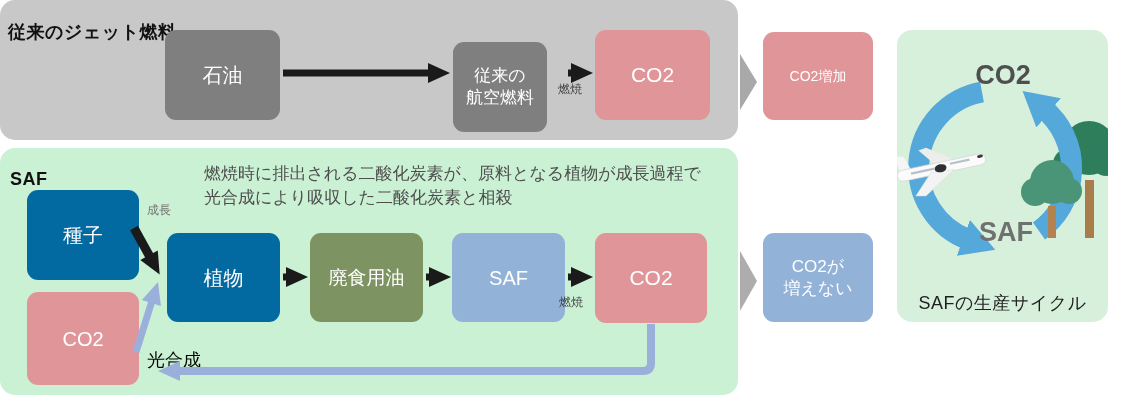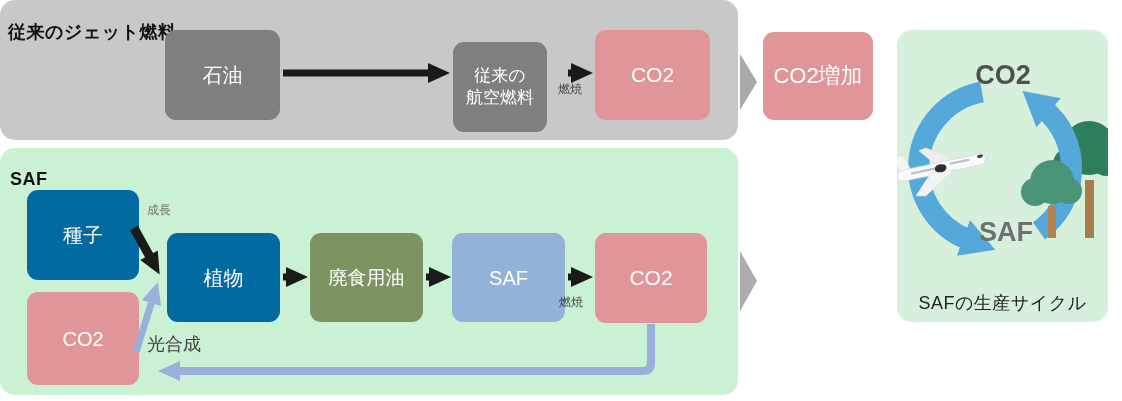--- a/index.html
+++ b/index.html
@@ -7,25 +7,25 @@
           font-family:"Liberation Sans",sans-serif;overflow:hidden;}
   .abs{position:absolute;}
   .panel{position:absolute;border-radius:15px;}
   .panel-top{left:0;top:0;width:738px;height:140px;background:#c8c8c8;}
   .panel-saf{left:0;top:148px;width:738px;height:247px;background:#cbf1d4;}
   .panel-cycle{left:897px;top:30px;width:211px;height:292px;background:#d7f0db;}
   .sec-title{position:absolute;font-size:18px;font-weight:bold;color:#111;letter-spacing:.5px;}
   .sec-note{position:absolute;font-size:17px;color:#4e4e4e;line-height:23.5px;white-space:nowrap;}
   .box{position:absolute;border-radius:11px;color:#fff;display:flex;flex-direction:column;
        align-items:center;justify-content:center;text-align:center;line-height:22px;}
-  .f20{font-size:20px;} .f19{font-size:19px;} .f21{font-size:21px;} .f18{font-size:22px;} .f17{font-size:17px;}
+  .f20{font-size:20px;} .f19{font-size:19px;} .f21{font-size:21px;} .f18{font-size:14px;} .f17{font-size:17px;}
   .gray{background:#7f7f7f;} .pink{background:#e09598;} .sage{background:#0369a1;}
   .olive{background:#7e9362;} .blue{background:#92b2d7;}
   .lbl{position:absolute;font-size:12px;color:#3d3d3d;white-space:nowrap;}
-  .lbl-photo{position:absolute;font-size:18px;color:#404040;white-space:nowrap;}
+  .lbl-photo{position:absolute;font-size:18px;color:#000000;white-space:nowrap;margin-top:16px;}
   .overlay{position:absolute;left:0;top:0;pointer-events:none;}
   .cyc-co2{position:absolute;left:63px;top:30px;width:86px;text-align:center;
            font-size:27px;font-weight:bold;color:#4f4f4f;}
   .cyc-saf{position:absolute;left:66px;top:187px;width:86px;text-align:center;
            font-size:27px;font-weight:bold;color:#707070;}
   .cyc-caption{position:absolute;left:0;top:261px;width:100%;text-align:center;
            font-size:18px;font-weight:normal;color:#1f1f1f;letter-spacing:.5px;}
 </style>
 </head>
 <body>
@@ -57,20 +57,24 @@
     </svg>
   </section>
 
   <svg class="abs" style="left:739px;top:52px;" width="20" height="60" viewBox="0 0 20 60">
     <polygon points="1,2 18,30 1,58" fill="#a9a9a9"></polygon>
   </svg>
   <div class="box pink f18" style="left:763px;top:32px;width:110px;height:88px;">CO2増加</div>
 
   <section class="panel panel-saf">
     <h2 class="sec-title" style="left:10px;top:6px;">SAF</h2>
+    <div class="sec-note" style="left:204px;top:14px;">
+      <div>燃焼時に排出される二酸化炭素が、原料となる植物が成長過程で</div>
+      <div>光合成により吸収した二酸化炭素と相殺</div>
+    </div>
 
     <div class="box sage f20" style="left:27px;top:42px;width:112px;height:90px;">種子</div>
     <span class="lbl" style="left:147px;top:54px;color:#737373;">成長</span>
 
     <div class="box pink f20" style="left:27px;top:144px;width:112px;height:93px;">CO2</div>
 
     <div class="box sage f20" style="left:167px;top:85px;width:113px;height:89px;">植物</div>
 
     <div class="box olive f19" style="left:310px;top:85px;width:113px;height:89px;text-align:right;">廃食用油</div>
 
@@ -95,20 +99,24 @@
       <path d="M426,129 L431,129" stroke="#1a1a1a" stroke-width="7" marker-end="url(#mk-black2)"></path>
       <path d="M568,129 L573,129" stroke="#1a1a1a" stroke-width="7" marker-end="url(#mk-black2)"></path>
       <path d="M136,204 L152,153" stroke="#9ab0db" stroke-width="7" marker-end="url(#mk-blue)"></path>
       <path d="M651,176 L651,215 Q651,223 643,223 L178,223" fill="none" stroke="#9ab0db" stroke-width="8" marker-end="url(#mk-blue)"></path>
     </svg>
   </section>
 
   <svg class="abs" style="left:739px;top:249px;" width="20" height="64" viewBox="0 0 20 64">
     <polygon points="1,2 18,32 1,62" fill="#adadad"></polygon>
   </svg>
+  <div class="box blue f17" style="left:763px;top:233px;width:110px;height:89px;">
+    <span>CO2が</span>
+    <span>増えない</span>
+  </div>
 
   <section class="panel panel-cycle">
     <svg class="overlay" width="211" height="292" viewBox="0 0 211 292">
       <defs>
         <marker id="mk-cycle" markerWidth="40" markerHeight="42" refX="6" refY="21" orient="auto" markerUnits="userSpaceOnUse">
           <path d="M0,2 L34,21 L0,40 Z" fill="#55a9da"></path>
         </marker>
       </defs>
 
       <g>

